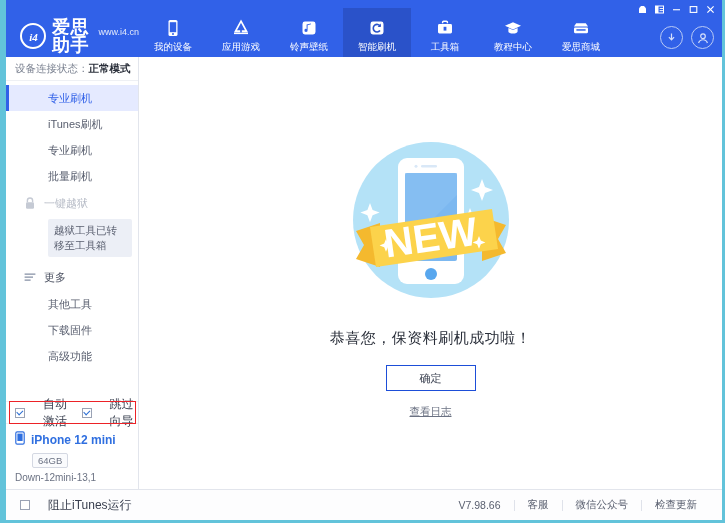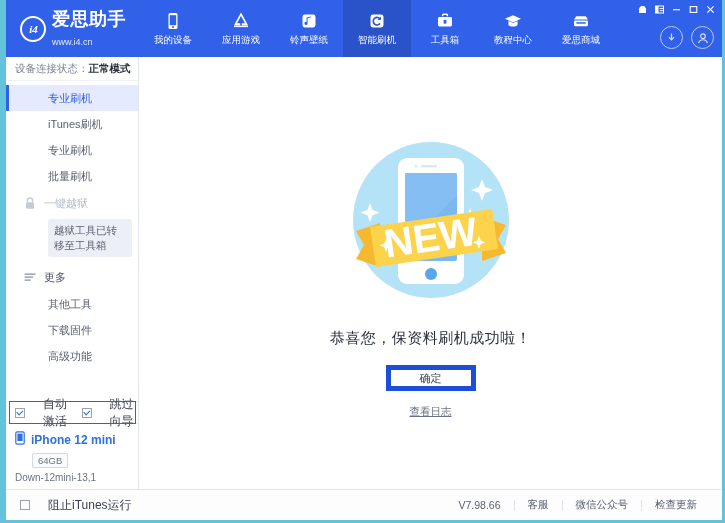--- a/index.html
+++ b/index.html
@@ -17,35 +17,35 @@
     border-right: 3px solid #62c3da;
     border-bottom: 3px solid #62c3da;
     border-top: 0;
   }
 
   
   .header {
     position: absolute; left: 0; top: 0; right: 0;
     height: 72px;
     background: #3161e8;
-    display: flex; align-items: flex-start;
+    display: flex; align-items: center;
   }
   .brand {
     width: 133px; height: 57px;
     display: flex; align-items: center; gap: 6px;
     padding-left: 14px;
   }
   .brand-logo {
     width: 26px; height: 26px; border-radius: 50%;
     border: 2px solid #ffffff;
     display: flex; align-items: center; justify-content: center;
     color: #ffffff; font-size: 13px; font-weight: bold;
     flex: none;
   }
-  .brand-text { display: flex; flex-direction: column; line-height: 1; }
+  .brand-text { display: flex; flex-direction: row; line-height: 1; }
   .brand-name {
     color: #ffffff; font-size: 18px; font-weight: bold;
     letter-spacing: 0.5px;
   }
   .brand-url { color: #e3e9fb; font-size: 9px; margin-top: 10px; }
 
   .navbar { display: flex; align-items: flex-start; height: 57px; }
   .nav-item {
     width: 68px; height: 57px;
     display: flex; flex-direction: column; align-items: center;
@@ -169,21 +169,21 @@
     align-items: center; justify-content: flex-start;
   }
   .hero { margin-top: 78px; }
   .msg {
     margin-top: 10px;
     font-size: 15px; color: #2a2f3a; letter-spacing: 0.5px;
   }
   .ok-btn {
     margin-top: 17px;
     width: 90px; height: 26px;
-    border: 5px solid #1d4ed8; background: #ffffff;
+    border: 1px solid #1d4ed8; background: #ffffff;
     font-size: 11px; color: #3a4050; cursor: pointer;
     font-family: "Liberation Sans", sans-serif;
   }
   .log-link {
     margin-top: 14px;
     font-size: 10.5px; color: #6b7283;
     text-decoration: underline; cursor: pointer;
   }
 
   

